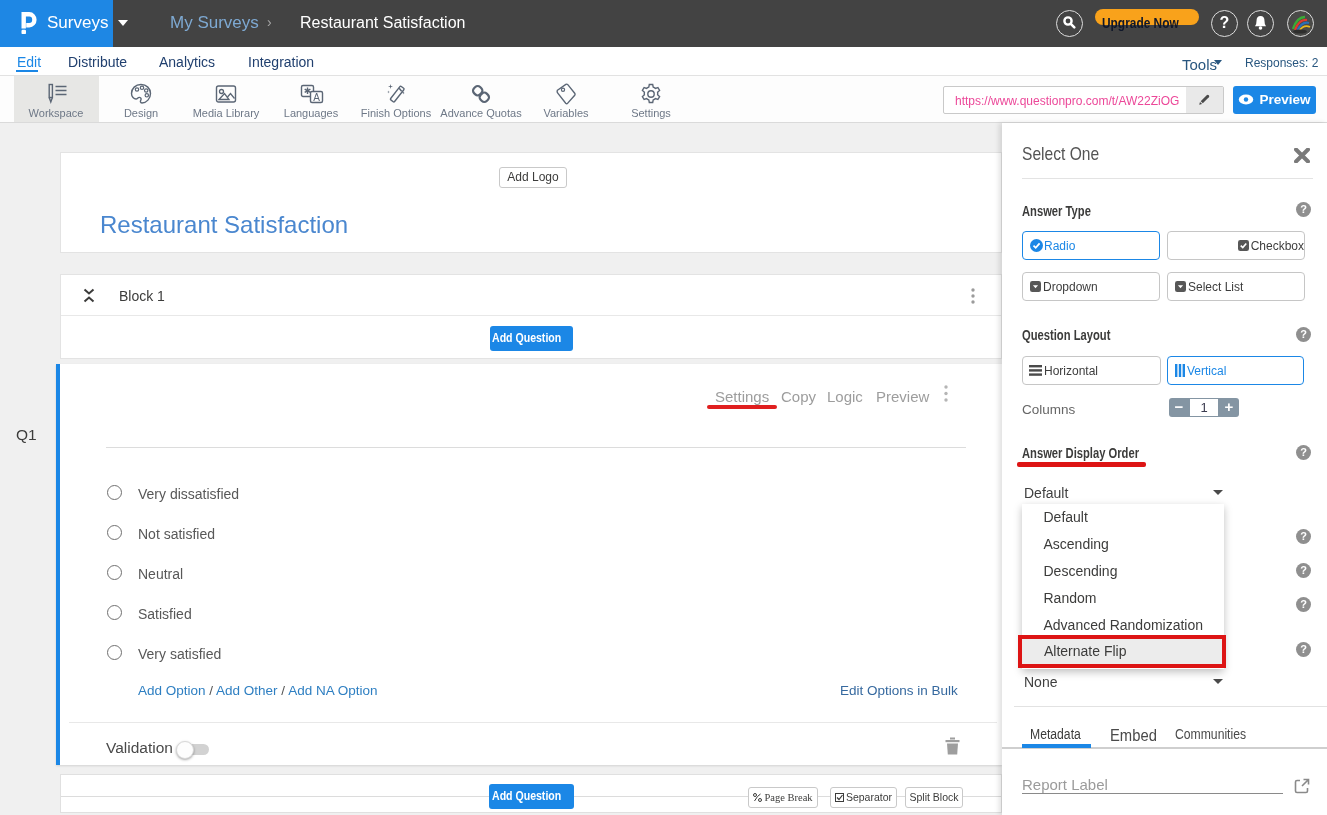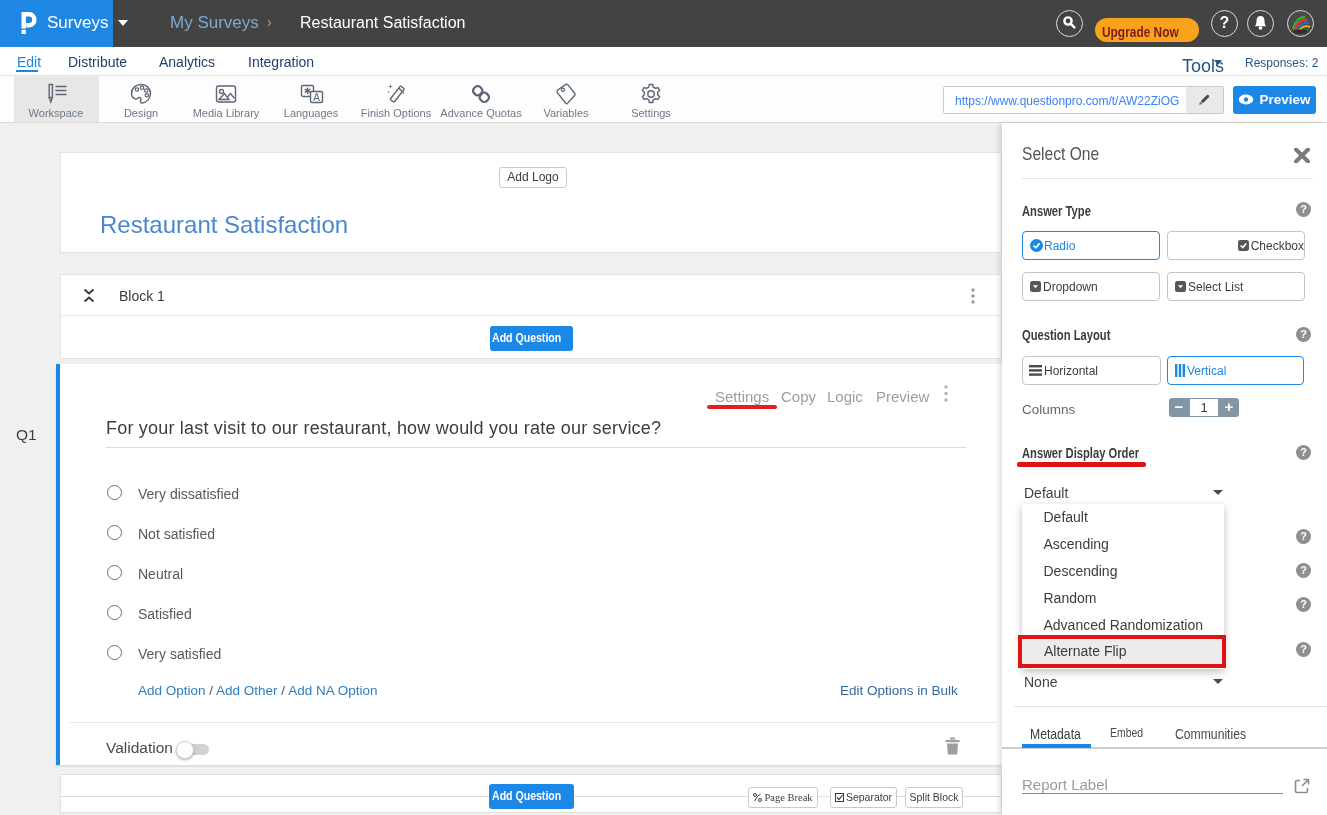--- a/index.html
+++ b/index.html
@@ -49,21 +49,21 @@
     <div class="abs" style="left:267px;top:14px;font-size:14px;color:#a5a5a5;">›</div>
     <div class="abs" style="left:300px;top:14px;font-size:16px;color:#ffffff;">Restaurant Satisfaction</div>
 
     <div class="circbtn" style="left:1056px;">
       <svg width="15" height="15" style="margin-top:4px" viewBox="0 0 15 15">
         <circle cx="6" cy="6" r="3.6" fill="none" stroke="#fff" stroke-width="2.4"></circle>
         <line x1="8.8" y1="8.8" x2="12.3" y2="12.3" stroke="#fff" stroke-width="2.6" stroke-linecap="round"></line>
       </svg>
     </div>
 
-    <div class="abs" style="left:1095px;top:18px;width:104px;height:24px;border-radius:14px;background:#f9a21b;color:#7f1d1d;font-weight:bold;font-size:14px;text-align:center;line-height:28px;"><span class="cond" style="transform:scaleX(0.85);">Upgrade Now</span></div>
+    <div class="abs" style="left:1095px;top:9px;width:104px;height:16px;border-radius:14px;background:#f9a21b;color:#0f172a;font-weight:bold;font-size:14px;text-align:center;line-height:28px;"><span class="cond" style="transform:scaleX(0.85);">Upgrade Now</span></div>
 
     <div class="circbtn" style="left:1211px;font-weight:bold;font-size:16px;line-height:24px;">?</div>
 
     <div class="circbtn" style="left:1247px;">
       <svg width="15" height="16" style="margin-top:4px" viewBox="0 0 15 16">
         <path d="M7.5 1 Q11.5 1 11.5 6 Q11.5 10 13 11.3 L2 11.3 Q3.5 10 3.5 6 Q3.5 1 7.5 1 Z" fill="#fff"></path>
         <circle cx="7.5" cy="13" r="1.8" fill="#fff"></circle>
       </svg>
     </div>
 
@@ -77,21 +77,21 @@
       </svg>
     </div>
   </div>
 
   <div class="navrow">
     <div class="navitem" style="left:17px;color:#1b87e6;">Edit</div>
     <div class="abs" style="left:16px;top:22.5px;width:22px;height:2px;background:#1b87e6;"></div>
     <div class="navitem" style="left:68px;">Distribute</div>
     <div class="navitem" style="left:159px;">Analytics</div>
     <div class="navitem" style="left:248px;">Integration</div>
-    <div class="navitem" style="left:1182px;top:9px;font-size:18px;color:#28567f;">Tools</div>
+    <div class="navitem" style="left:1182px;top:9px;font-size:15px;color:#28567f;">Tools</div>
     <div class="caret" style="left:1214px;top:13px;border-left-width:4.5px;border-right-width:4.5px;border-top-width:5px;border-top-color:#28567f;"></div>
     <div class="navitem" style="left:1245px;top:9px;font-size:12px;color:#28567f;">Responses: 2</div>
   </div>
 
   <div class="toolbar">
     <div class="abs" style="left:14px;top:0;width:85px;height:46px;background:#e7e7e5;"></div>
 
     <svg class="toolicon" style="left:56px;" width="24" height="22" viewBox="0 0 24 22">
       <rect x="4.2" y="1.5" width="3.2" height="13" fill="none" stroke="#5b6675" stroke-width="1.4"></rect>
       <path d="M4.2 14.5 L5.8 19 L7.4 14.5" fill="none" stroke="#5b6675" stroke-width="1.4"></path>
@@ -153,21 +153,21 @@
     <div class="toollabel" style="left:566px;">Variables</div>
     <div class="toollabel" style="left:651px;">Settings</div>
 
     <div class="abs" style="left:943px;top:10px;width:281px;height:28px;border:1px solid #c9c9c9;border-radius:2px;background:#fff;box-sizing:border-box;">
       <div class="abs" style="right:0;top:0;width:37px;height:26px;background:#e9e9e9;">
         <svg width="13" height="13" style="margin:6px 0 0 12px" viewBox="0 0 13 13">
           <path d="M1.2 11.8 L2 8.9 L4.1 11 Z" fill="#4a4a4a"></path>
           <path d="M2.7 8.2 L8.7 2.2 Q9.7 1.2 10.8 2.2 Q11.8 3.3 10.8 4.3 L4.8 10.3 Z" fill="#4a4a4a"></path>
         </svg>
       </div>
-      <div class="abs" style="left:11px;top:7px;font-size:12px;color:#3b82f6;white-space:nowrap;">https://www.questionpro.com/t/AW22ZiOG</div>
+      <div class="abs" style="left:11px;top:7px;font-size:12px;color:#ec4899;white-space:nowrap;">https://www.questionpro.com/t/AW22ZiOG</div>
     </div>
     <div class="abs bluebtn" style="left:1233px;top:10px;width:83px;height:28px;line-height:28px;font-size:13.5px;">
       <svg width="16" height="11" style="vertical-align:-1px;margin-right:5px" viewBox="0 0 16 11">
         <ellipse cx="8" cy="5.5" rx="7.2" ry="5" fill="#fff"></ellipse>
         <circle cx="8" cy="5.5" r="2.2" fill="#1b87e6"></circle>
       </svg>Preview</div>
   </div>
 
   <div class="abs" style="left:16px;top:426px;font-size:15.5px;color:#3c3c3b;">Q1</div>
 
@@ -199,21 +199,20 @@
     <div class="abs" style="left:647px;top:41px;width:70px;height:4px;background:#e01f1f;border-radius:2px;"></div>
     <div class="abs" style="left:721px;top:24px;font-size:15px;color:#9d9d9d;">Copy</div>
     <div class="abs" style="left:767px;top:24px;font-size:15px;color:#9d9d9d;">Logic</div>
     <div class="abs" style="left:816px;top:24px;font-size:15px;color:#9d9d9d;">Preview</div>
     <svg class="abs" style="left:884px;top:21px" width="4" height="17" viewBox="0 0 4 17">
         <circle cx="2" cy="2" r="1.7" fill="#b5b5b5"></circle>
         <circle cx="2" cy="8.5" r="1.7" fill="#b5b5b5"></circle>
         <circle cx="2" cy="15" r="1.7" fill="#b5b5b5"></circle>
       </svg>
 
-    <div class="abs" style="left:46px;top:54px;font-size:18px;letter-spacing:0.2px;color:#3d3d3d;white-space:nowrap;">For your last visit to our restaurant, how would you rate our service?</div>
     <div class="abs" style="left:46px;top:83px;width:860px;height:1px;background:#dcdcdc;"></div>
 
     <div class="q-radio" style="top:121px;"></div>
       <div class="q-opt" style="top:122px;left:78px;">Very dissatisfied</div>
     <div class="q-radio" style="top:161px;"></div>
       <div class="q-opt" style="top:162px;left:78px;">Not satisfied</div>
     <div class="q-radio" style="top:201px;"></div>
       <div class="q-opt" style="top:202px;left:78px;">Neutral</div>
     <div class="q-radio" style="top:241px;"></div>
       <div class="q-opt" style="top:242px;left:78px;">Satisfied</div>
@@ -323,21 +322,21 @@
     </div>
     <div class="abs" style="left:16px;top:512px;width:208px;height:33px;border:4px solid #dd1414;background:#ececec;box-sizing:border-box;">
       <div class="abs" style="left:22px;top:4px;font-size:14px;color:#3c3c3b;">Alternate Flip</div>
     </div>
 
     <div class="abs" style="left:22px;top:551px;font-size:14px;color:#3f3f3f;">None</div>
     <div class="caret" style="left:211px;top:556px;"></div>
 
     <div class="abs" style="left:12px;top:583px;width:313px;height:1px;background:#e2e2e2;"></div>
     <div class="abs" style="left:28px;top:603px;font-size:14px;color:#3c3c3b;"><span class="cond" style="transform:scaleX(0.87);">Metadata</span></div>
-    <div class="abs" style="left:108px;top:603px;font-size:12px;color:#4a4a4a;"><span class="cond" style="transform:scaleX(0.87);">Embed</span></div>
+    <div class="abs" style="left:108px;top:603px;font-size:17px;color:#4a4a4a;"><span class="cond" style="transform:scaleX(0.87);">Embed</span></div>
     <div class="abs" style="left:173px;top:603px;font-size:14px;color:#4a4a4a;"><span class="cond" style="transform:scaleX(0.87);">Communities</span></div>
     <div class="abs" style="left:0;top:624px;width:325px;height:1.5px;background:#cfcfcf;"></div>
     <div class="abs" style="left:20px;top:621px;width:69px;height:4px;background:#1b87e6;"></div>
 
     <div class="abs" style="left:20px;top:653px;font-size:15px;color:#9b9b9b;">Report Label</div>
     <div class="abs" style="left:20px;top:670px;width:261px;height:1px;background:#8a8a8a;"></div>
     <svg class="abs" style="left:292px;top:655px" width="16" height="16" viewBox="0 0 16 16">
       <path d="M6 2.5 H3 Q1.5 2.5 1.5 4 V13 Q1.5 14.5 3 14.5 H12 Q13.5 14.5 13.5 13 V10" fill="none" stroke="#8a8a8a" stroke-width="1.6"></path>
       <path d="M8 8 L14 2 M9.5 1.5 H14.5 V6.5" fill="none" stroke="#8a8a8a" stroke-width="1.6"></path>
     </svg>

